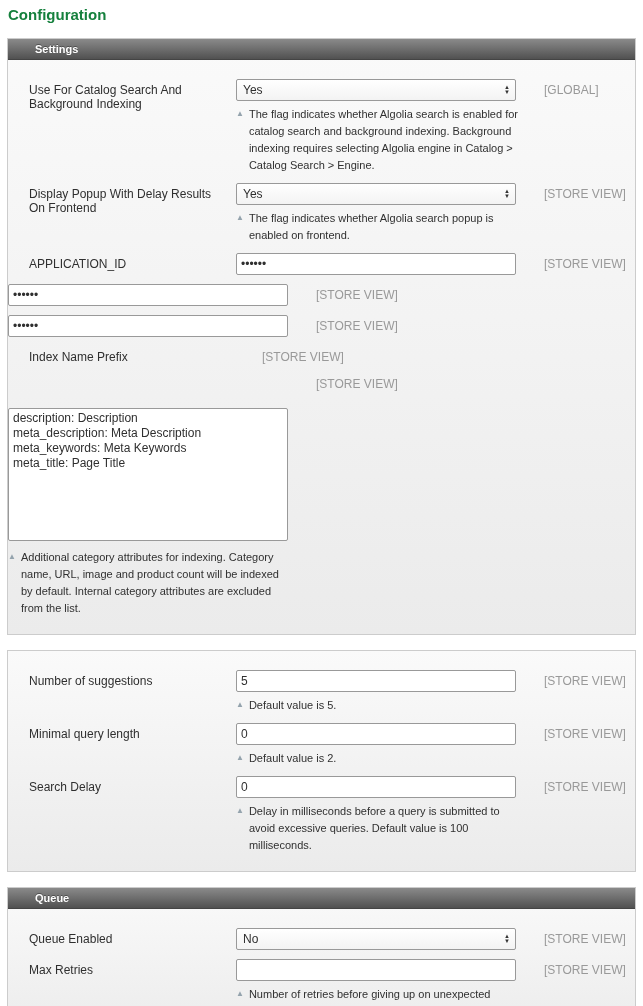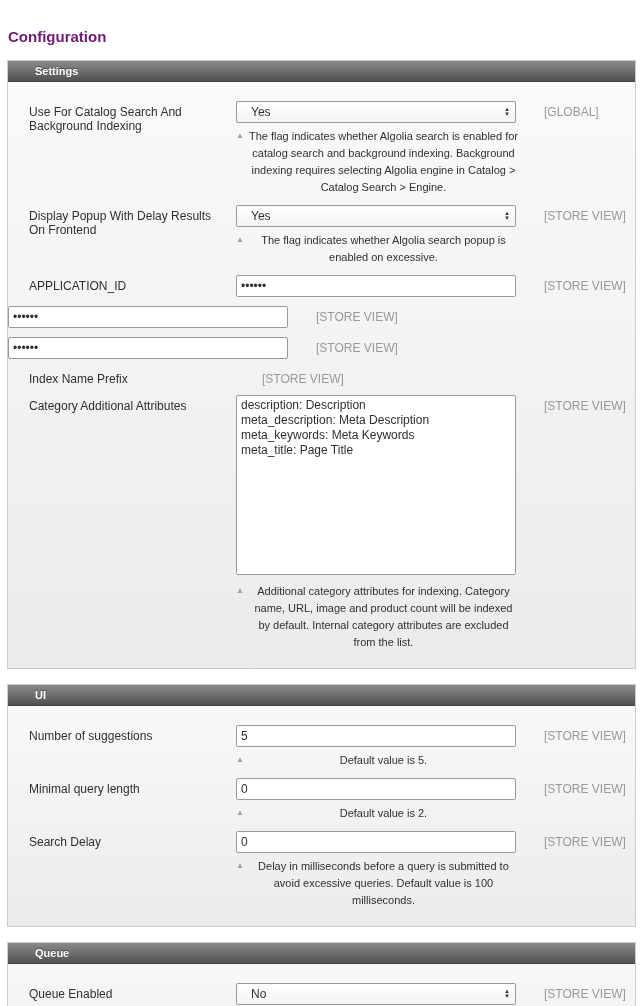--- a/index.html
+++ b/index.html
@@ -6,24 +6,24 @@
   html, body { margin: 0; padding: 0; }
   body {
     width: 643px;
     min-height: 1006px;
     background: #ffffff;
     font-family: "Liberation Sans", sans-serif;
     font-size: 12px;
     color: #2f2f2f;
   }
   .page-title {
-    color: #701a75;
+    color: #15803d;
     font-size: 15px;
     font-weight: bold;
-    padding: 28px 8px 15px 8px;
+    padding: 6px 8px 15px 8px;
   }
   .section {
     margin: 0 7px 15px 7px;
     border: 1px solid #cccccc;
     background: linear-gradient(#fafafa, #ebebeb);
   }
   .section-header {
     background: linear-gradient(#8a8a8a, #515151);
     border-bottom: 1px solid #444444;
     color: #ffffff;
@@ -57,44 +57,45 @@
     border: 1px solid #999999;
     border-radius: 2px;
     background: #ffffff;
     padding: 2px 4px;
     font-family: "Liberation Sans", sans-serif;
     font-size: 12px;
     color: #2f2f2f;
   }
   textarea.textarea-input {
     width: 280px;
-    height: 180px;
+    height: 133px;
     border: 1px solid #999999;
     border-radius: 2px;
     background: #ffffff;
     padding: 2px 4px;
     font-family: "Liberation Sans", sans-serif;
     font-size: 12px;
     color: #2f2f2f;
     line-height: 15px;
     resize: none;
+    margin-top: 35px;
   }
   .select {
     display: flex;
     justify-content: space-between;
     align-items: center;
     width: 280px;
     height: 22px;
     border: 1px solid #999999;
     border-radius: 2px;
     background: linear-gradient(#ffffff, #f3f3f3);
     padding: 0 4px 0 6px;
     cursor: default;
   }
-  .select-value { line-height: 20px; margin-left: 8px; }
+  .select-value { line-height: 20px; }
   .select-arrows {
     display: flex;
     flex-direction: column;
     align-items: center;
     font-size: 6px;
     line-height: 5px;
     color: #333333;
     padding-right: 1px;
   }
   .comment {
@@ -104,21 +105,21 @@
     color: #303030;
     line-height: 17px;
   }
   .comment .note-tri {
     color: #94a3ad;
     font-size: 8px;
     line-height: 16px;
     margin-right: 5px;
     flex: 0 0 auto;
   }
-  .comment .comment-text { flex: 1 1 auto; text-align: center; }
+  .comment .comment-text { flex: 1 1 auto; }
 </style>
 </head>
 <body>
 
 <div class="page-title">Configuration</div>
 
 <div class="section">
   <div class="section-header">Settings</div>
   <div class="section-body">
 
@@ -145,21 +146,21 @@
       <div class="field-main">
         <div class="select">
           <span class="select-value">Yes</span>
           <span class="select-arrows">
               <span>▲</span>
               <span>▼</span>
             </span>
         </div>
         <div class="comment">
           <span class="note-tri">▲</span>
-          <span class="comment-text">The flag indicates whether Algolia search popup is enabled on excessive.</span>
+          <span class="comment-text">The flag indicates whether Algolia search popup is enabled on frontend.</span>
         </div>
       </div>
       <div class="field-scope">[STORE VIEW]</div>
     </div>
 
     <div class="field-row">
       <div class="field-label">APPLICATION_ID</div>
       <div class="field-main">
         <input class="text-input" type="text" value="••••••" style="">
       </div>
@@ -179,39 +180,37 @@
       </div>
       <div class="field-scope">[STORE VIEW]</div>
     </div>
 
     <div class="field-row">
       <div class="field-label">Index Name Prefix</div>
       <div class="field-scope">[STORE VIEW]</div>
     </div>
 
     <div class="field-row">
-      <div class="field-label">Category Additional Attributes</div>
       <div class="field-main">
         <textarea class="textarea-input" style="">description: Description
 meta_description: Meta Description
 meta_keywords: Meta Keywords
 meta_title: Page Title</textarea>
         <div class="comment">
           <span class="note-tri">▲</span>
           <span class="comment-text">Additional category attributes for indexing. Category name, URL, image and product count will be indexed by default. Internal category attributes are excluded from the list.</span>
         </div>
       </div>
       <div class="field-scope">[STORE VIEW]</div>
     </div>
 
   </div>
 </div>
 
 <div class="section">
-  <div class="section-header">UI</div>
   <div class="section-body">
 
     <div class="field-row">
       <div class="field-label">Number of suggestions</div>
       <div class="field-main">
         <input class="text-input" type="text" value="5" style="">
         <div class="comment">
           <span class="note-tri">▲</span>
           <span class="comment-text">Default value is 5.</span>
         </div>

